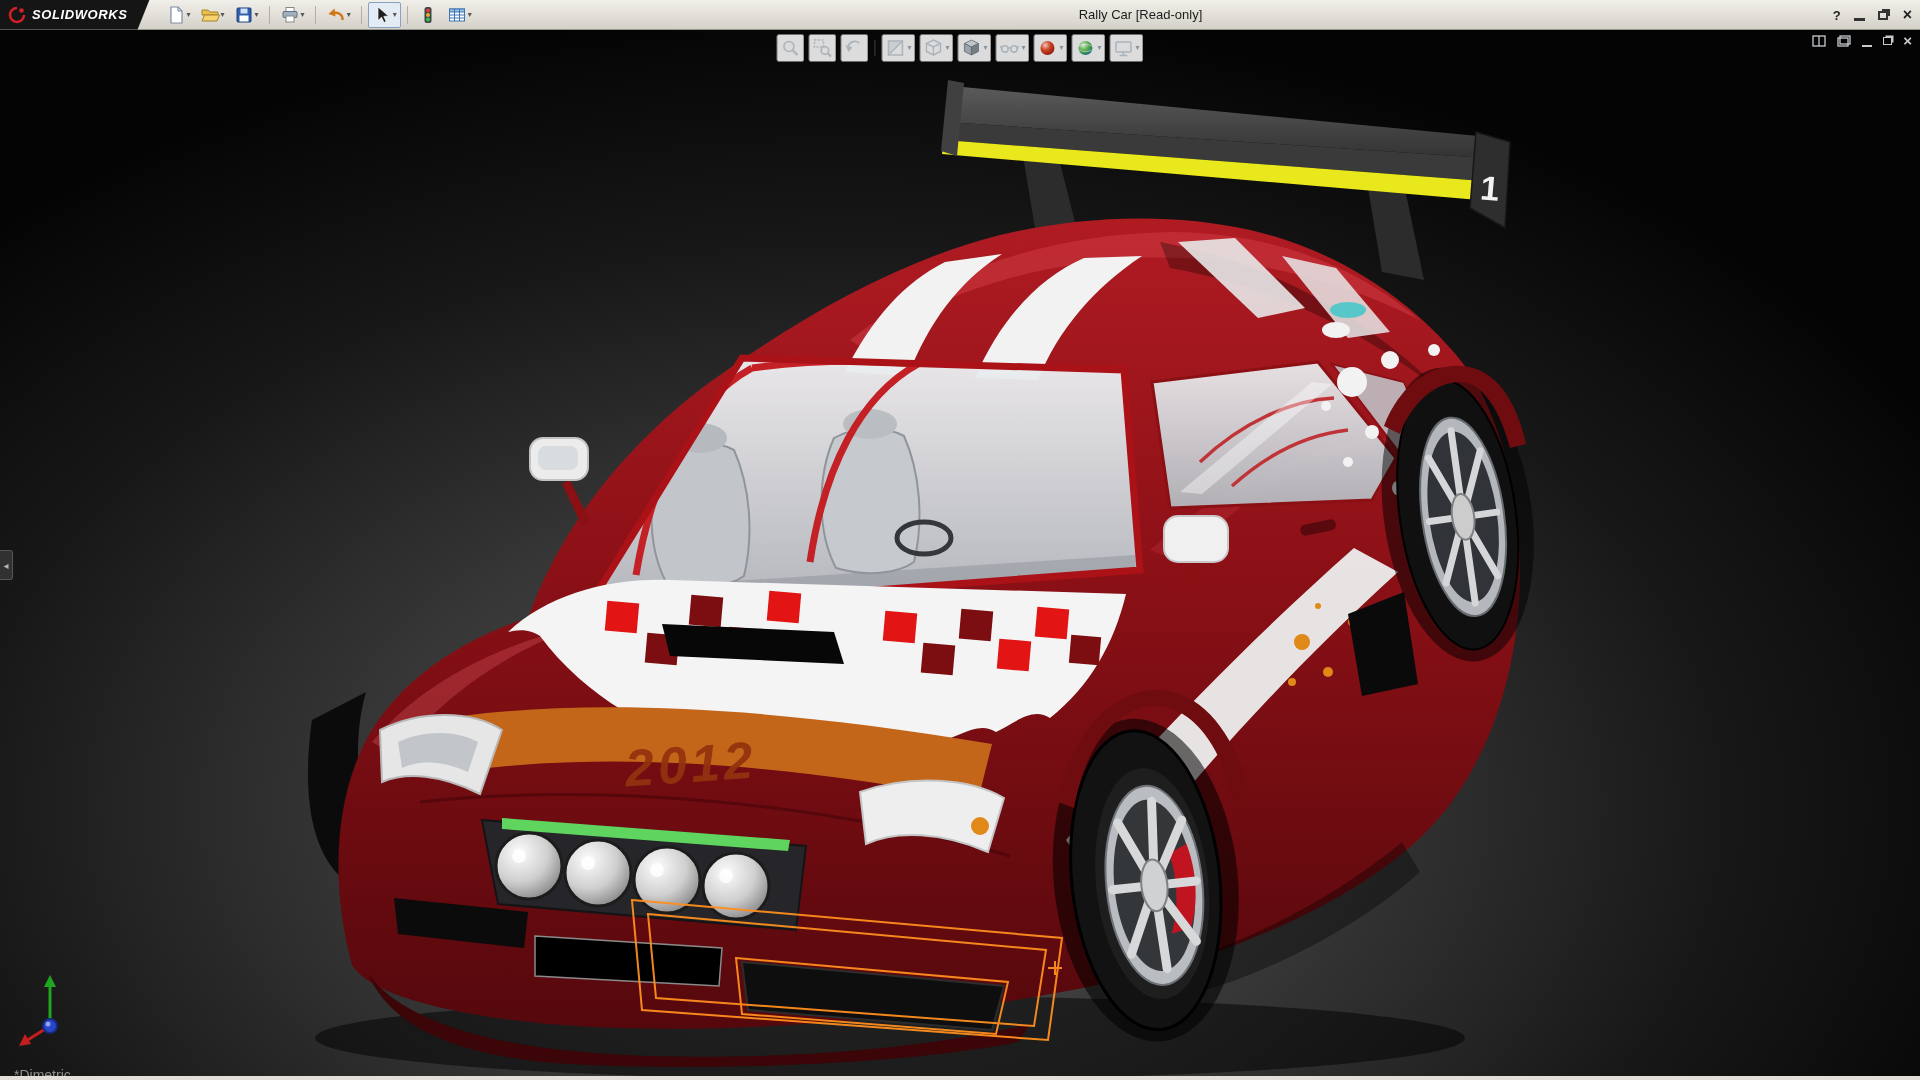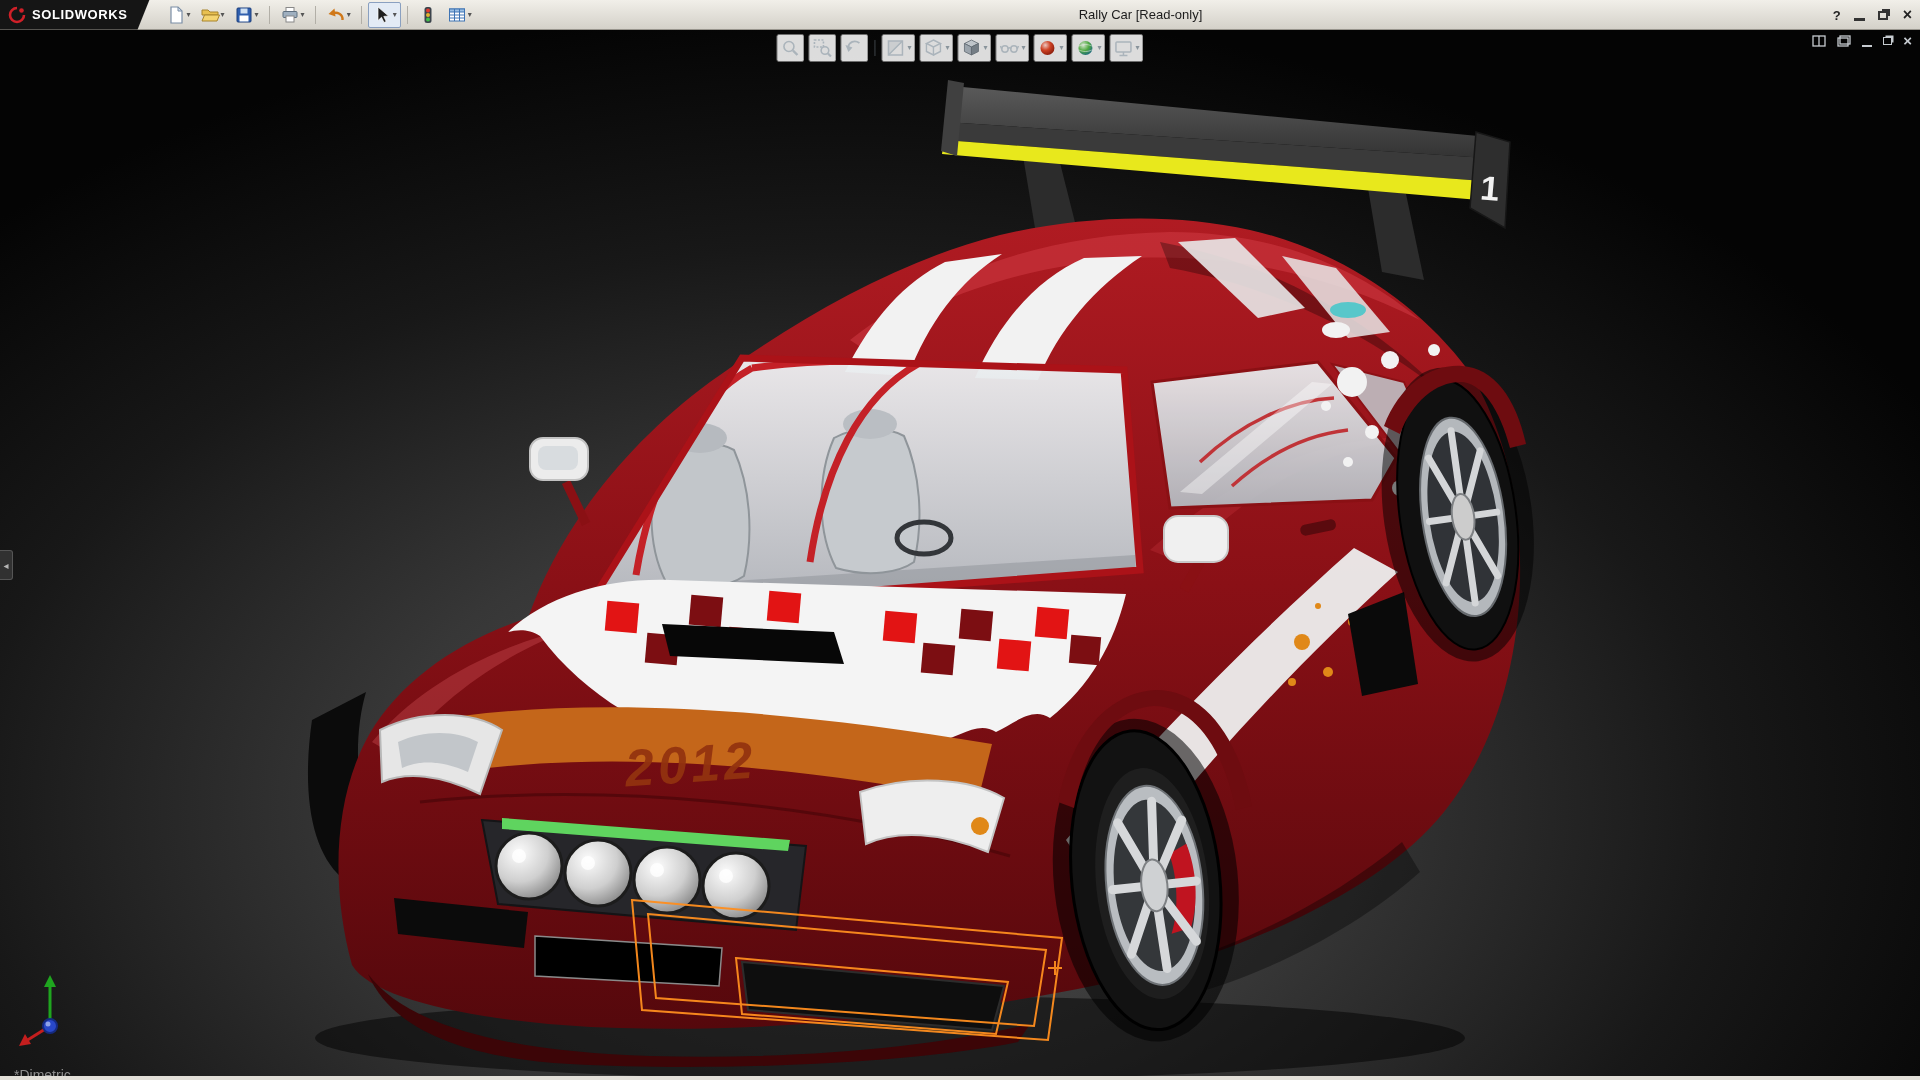--- a/index.html
+++ b/index.html
@@ -6,21 +6,21 @@
   html,body { width:1920px; height:1080px; overflow:hidden; background:#000;
               font-family:"Liberation Sans", sans-serif; }
 
   
   .titlebar { position:absolute; top:0; left:0; width:1920px; height:30px;
     background:linear-gradient(#f1efe9,#d4d1c9); border-bottom:1px solid #98958d;
     display:flex; align-items:center; z-index:30; }
   .logo-block { height:30px; background:#151515; display:flex; align-items:center;
     padding:0 22px 0 8px; gap:6px;
     clip-path:polygon(0 0,100% 0,calc(100% - 12px) 100%,0 100%); }
-  .brand { color:#fff; font-weight:bold; font-size:13px; letter-spacing:0.6px; }
+  .brand { color:#fff; font-weight:bold; font-size:13px; letter-spacing:0.6px;font-style:italic; }
   .tb-icons { display:flex; align-items:center; gap:1px; padding-left:12px; }
   .tb-btn { display:flex; align-items:center; gap:1px; padding:2px 3px; border:1px solid transparent;
     border-radius:2px; background:transparent; cursor:default; }
   .tb-btn.active { border:1px solid #8aa0c0; background:#e3ebf5; }
   .caret { font-size:8px; color:#555; line-height:8px; }
   .tb-sep { width:1px; height:18px; background:#b2afa7; margin:0 5px; }
   .title-text { position:absolute; left:59.4%; transform:translateX(-50%);
     font-size:13px; color:#1c1c1c; white-space:nowrap; }
   .win-controls { position:absolute; right:8px; top:0; height:30px; display:flex;
     gap:13px; align-items:center; color:#222; font-size:14px; }

